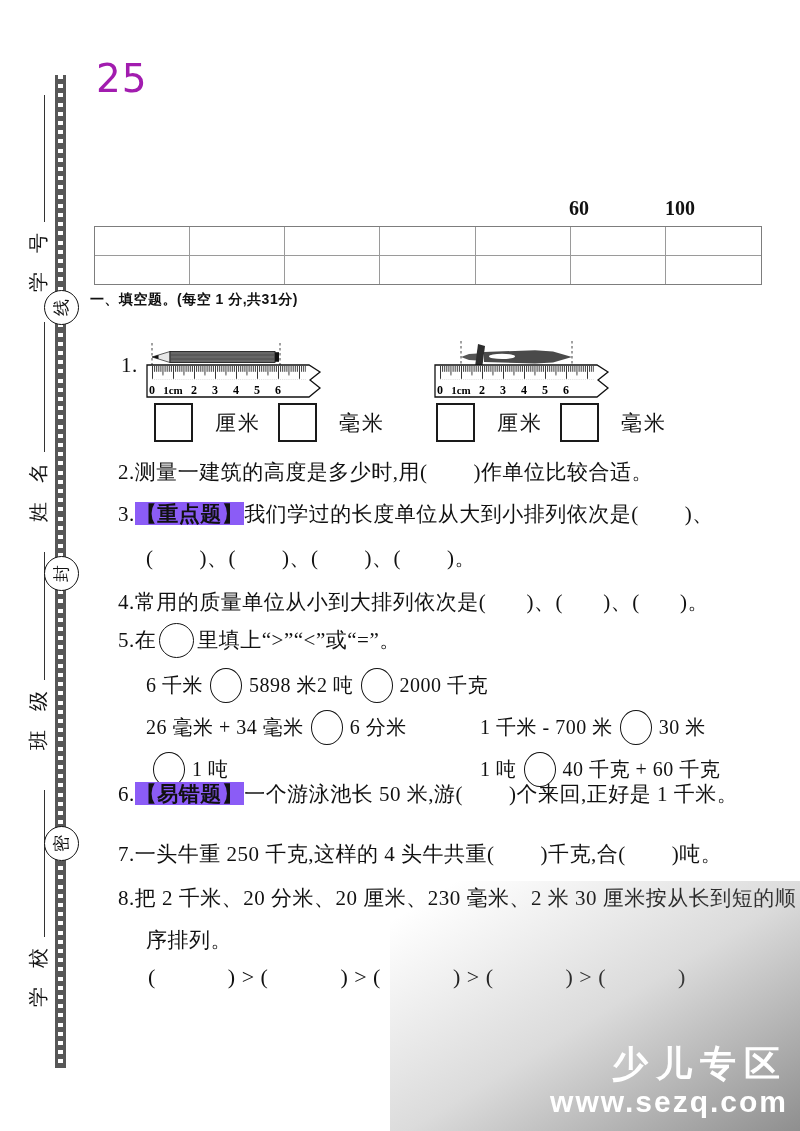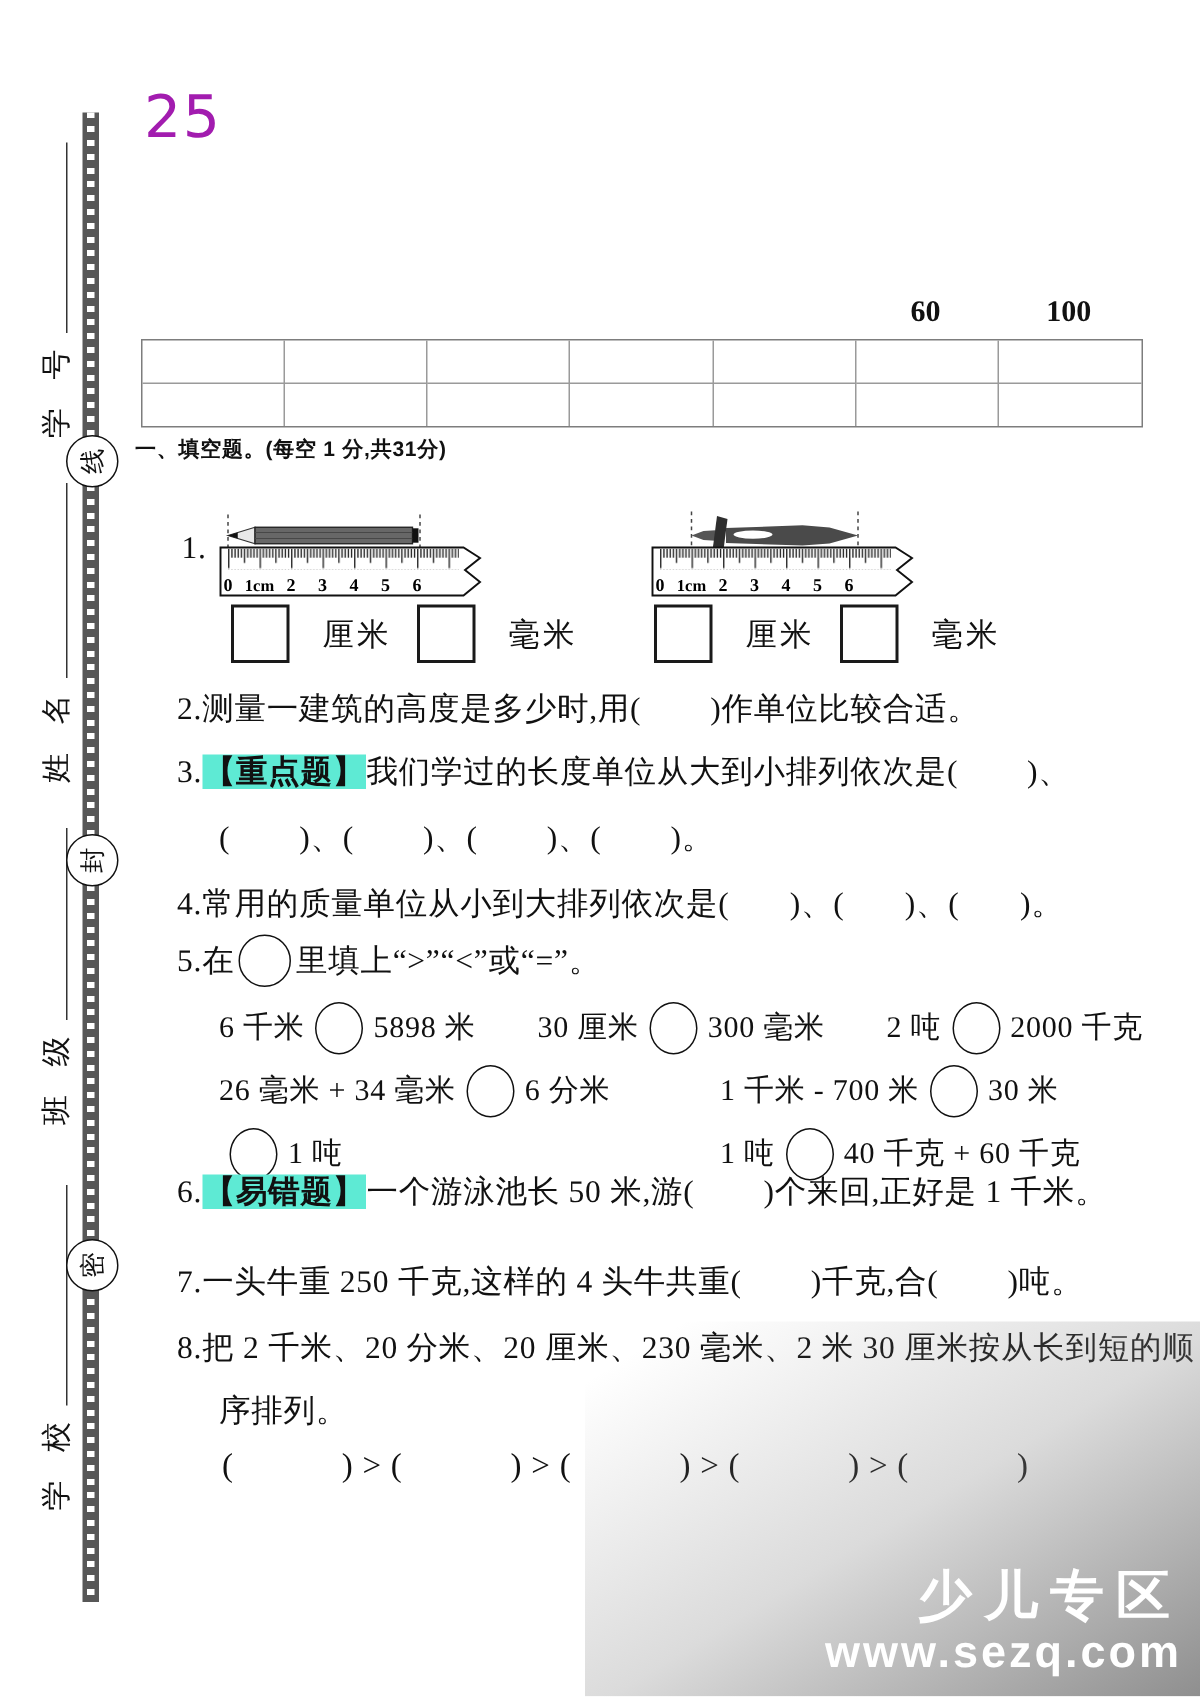--- a/index.html
+++ b/index.html
@@ -14,37 +14,37 @@
       background:#fff;display:flex;align-items:center;justify-content:center;z-index:2;}
   .seal-circle span{transform:rotate(-90deg);display:block;font-size:17px;line-height:1;}
   .seal-group{position:absolute;left:18px;height:30px;display:flex;align-items:flex-end;
       transform:rotate(-90deg);transform-origin:0 0;}
   .seal-label{font-size:20px;letter-spacing:7px;line-height:1;white-space:nowrap;margin-right:4px;}
   .seal-rule{flex:1;border-bottom:1.3px solid #333;margin-bottom:3px;}
 
   
   .pagenum{position:absolute;left:96px;top:56px;font-family:"DejaVu Sans",sans-serif;
       font-size:39px;color:#a21caf;letter-spacing:1px;}
-  .score-label{position:absolute;top:197px;width:96px;text-align:center;font-size:20px;font-weight:600;}
+  .score-label{position:absolute;top:197px;width:96px;text-align:left;font-size:20px;font-weight:600;}
   .score-table{position:absolute;left:94px;top:226px;width:666px;height:57px;border:1px solid #7d7d7d;
       display:grid;grid-template-columns:repeat(7,1fr);grid-template-rows:repeat(2,1fr);background:#fff;}
   .score-cell{border-right:1px solid #9a9a9a;border-bottom:1px solid #9a9a9a;}
   .score-cell:nth-child(7n){border-right:none;}
   .score-cell:nth-child(n+8){border-bottom:none;}
 
   
   .section-title{position:absolute;left:90px;top:291px;font-family:"Liberation Sans","DejaVu Sans",sans-serif;
       font-weight:700;font-size:14px;letter-spacing:0.5px;}
   .qline{position:absolute;font-size:21px;white-space:nowrap;letter-spacing:0.5px;line-height:1.35;}
-  .hl{font-family:"Liberation Sans",sans-serif;font-weight:700;background:#5eead4;padding:0 1px;}
+  .hl{font-family:"Liberation Sans",sans-serif;font-weight:700;background:#8b5cf6;padding:0 1px;}
   .intro-row{display:flex;align-items:center;}
   .intro-circle{width:33px;height:33px;border:1.6px solid #111;border-radius:50%;margin:0 3px;flex:none;background:#fff;}
   .pair{display:inline-flex;align-items:center;font-size:20px;}
   .cmp{width:30px;height:33px;border:1.5px solid #111;border-radius:50%;margin:0 7px;background:#fff;flex:none;}
-  .pair-row{display:flex;justify-content:space-between;}
+  .pair-row{display:flex;}
 
   
   .fig{position:absolute;}
   .unit-row{position:absolute;display:flex;align-items:center;}
   .ans-box{width:35px;height:35px;border:2px solid #1a1a1a;background:#fff;flex:none;}
   .unit-label{font-size:21px;margin:0 17px 0 22px;letter-spacing:2px;text-align:right;}
 
   
   .corner-shade{position:absolute;right:0;bottom:0;width:410px;height:250px;
       background:linear-gradient(to bottom right,rgba(136,136,136,0) 8%,rgba(136,136,136,0.30) 52%,rgba(118,118,118,0.82) 100%);}
@@ -197,25 +197,20 @@
     <span class="intro-circle"></span>
     <span>里填上“&gt;”“&lt;”或“=”。</span>
   </div>
   <div class="qline pair-row" style="left:146px;top:668px;width:616px;">
     <span class="pair">
       <span>6 千米</span>
       <span class="cmp"></span>
       <span>5898 米</span>
     </span>
     <span class="pair">
-      <span>30 厘米</span>
-      <span class="cmp"></span>
-      <span>300 毫米</span>
-    </span>
-    <span class="pair">
       <span>2 吨</span>
       <span class="cmp"></span>
       <span>2000 千克</span>
     </span>
   </div>
   <div class="qline" style="left:146px;top:710px;">
     <span class="pair">
       <span>26 毫米 + 34 毫米</span>
       <span class="cmp"></span>
       <span>6 分米</span>

